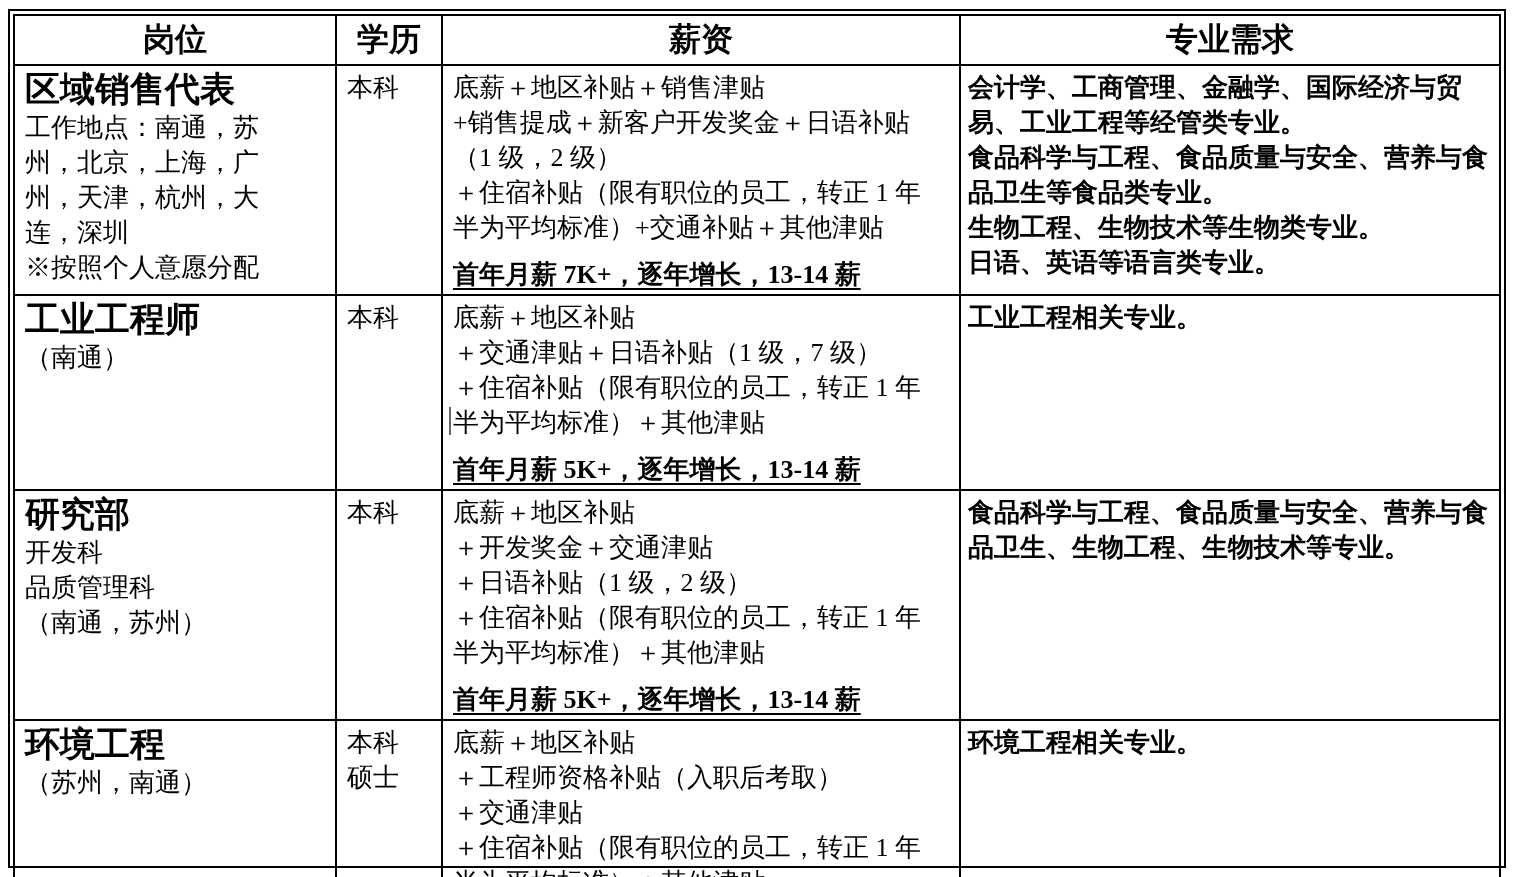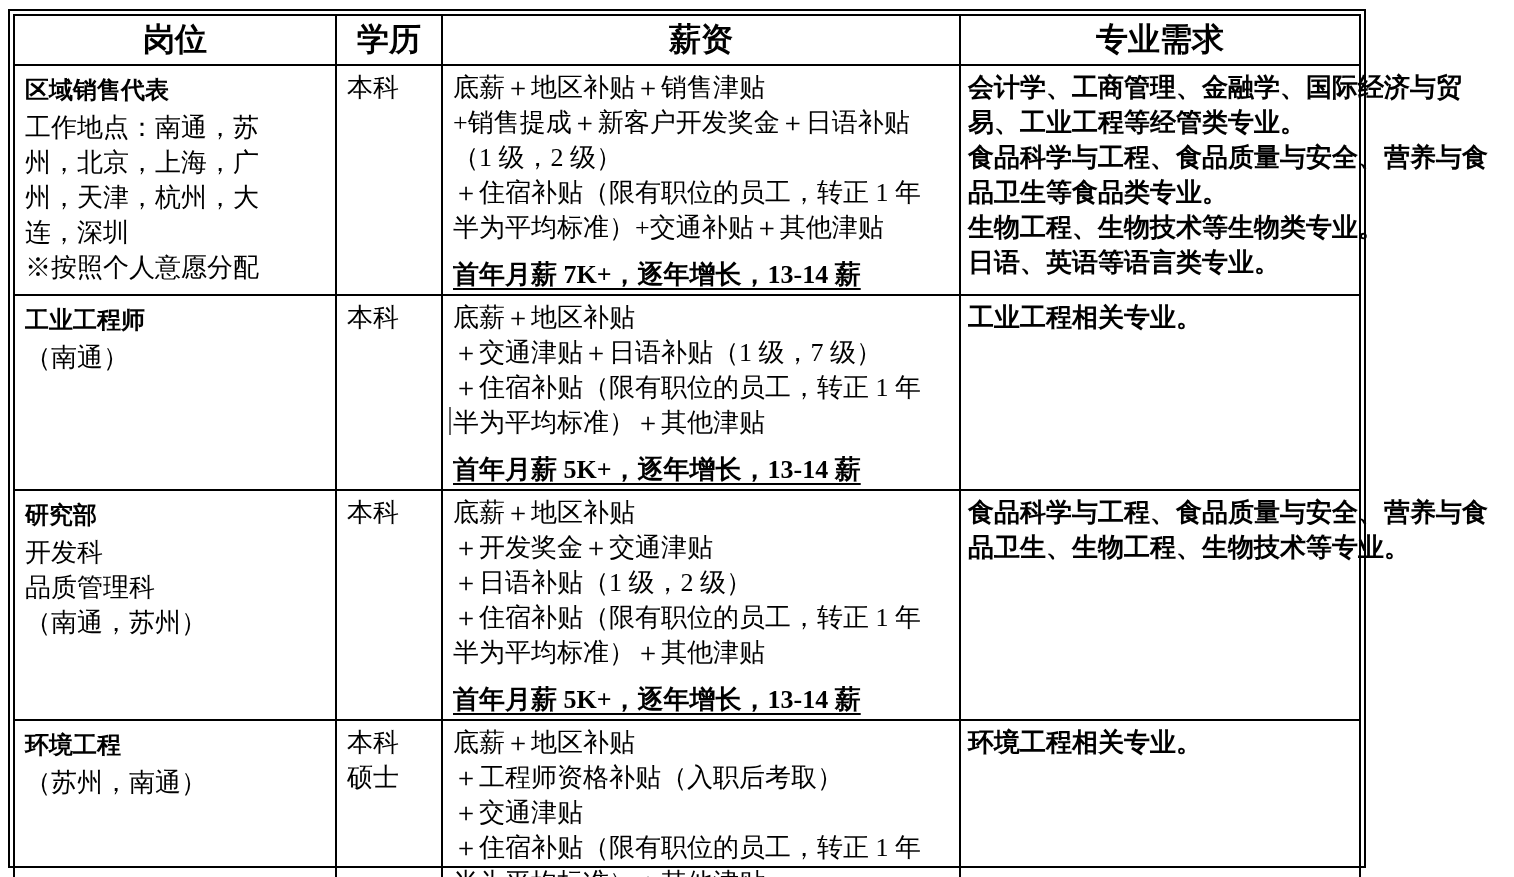--- a/index.html
+++ b/index.html
@@ -8,21 +8,21 @@
     width: 1514px; height: 877px;
     background: #ffffff;
     color: #000;
     font-family: "Liberation Serif", "DejaVu Serif", serif;
     overflow: hidden;
     position: relative;
   }
   .table-wrap {
     position: absolute;
     left: 8px; top: 9px;
-    width: 1358px; height: 859px;
+    width: 1498px; height: 859px;
     border: 2px solid #000;   
     padding: 3px;             
     background: #fff;
   }
   table {
     width: 100%; height: 100%;
     border-collapse: collapse;
     table-layout: fixed;
   }
   th, td { border: 2px solid #000; }
@@ -34,21 +34,21 @@
     vertical-align: middle;
     padding: 2px;
   }
   td {
     vertical-align: top;
     padding: 4px 6px 2px 10px;
     font-size: 26px;
     line-height: 35px;
   }
   .line { white-space: nowrap; }
-  .pos-title { font-size: 24px; font-weight: bold; line-height: 40px; white-space: nowrap; }
+  .pos-title { font-size: 35px; font-weight: bold; line-height: 40px; white-space: nowrap; }
   .majors-cell .line { font-weight: bold; padding-left: 0; }
   .majors-cell { padding-left: 7px; }
   .sal-summary {
     font-weight: bold;
     text-decoration: underline;
     text-decoration-thickness: 2px;
     text-underline-offset: 5px;
     white-space: nowrap;
     margin-top: 12px;
   }

